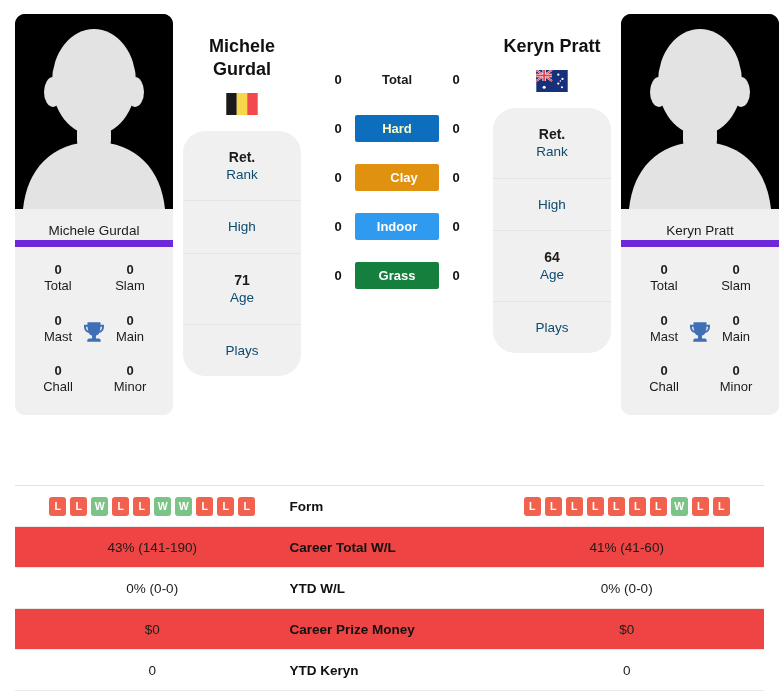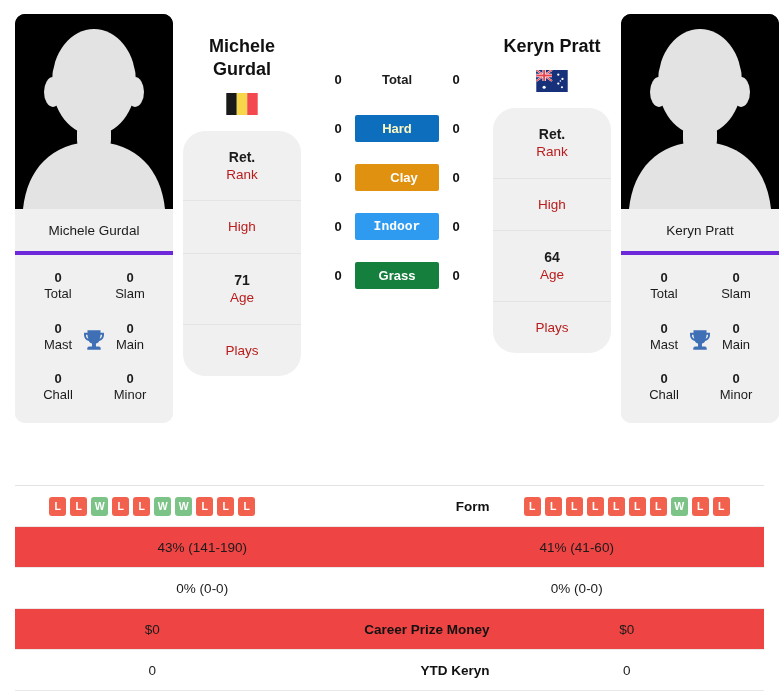--- a/index.html
+++ b/index.html
@@ -36,23 +36,23 @@
     background: #000000;
     position: relative;
     overflow: hidden;
   }
   .photo svg { display: block; width: 100%; height: 100%; }
 
   .photo-name {
     text-align: center;
     font-size: 13.5px;
     color: #1b1b1b;
-    padding: 14px 4px 13px 4px;
+    padding: 14px 4px 2px 4px;
     background: #f0f0f0;
-    border-bottom: 4px solid #6d28d9;
+    border-bottom: 7px solid #6d28d9;
   }
 
   .titles-grid {
     position: relative;
     padding: 6px 0 10px 0;
     background: #f0f0f0;
   }
   .titles-row {
     display: flex;
     justify-content: space-between;
@@ -107,21 +107,21 @@
   .rank-cell {
     text-align: center;
     padding: 17px 4px;
     border-bottom: 1px solid #e4e4e4;
   }
   .rank-cell:last-child { border-bottom: none; }
   .rank-cell .rv {
     font-size: 14px; font-weight: bold; color: #1b1b1b; line-height: 1.3;
   }
   .rank-cell .rl {
-    font-size: 13.5px; color: #b91c1c; line-height: 1.3;
+    font-size: 13.5px; color: #0c4a6e; line-height: 1.3;
   }
 
   
   .surface-col {
     flex: 1 1 auto;
     display: flex;
     flex-direction: column;
     align-items: center;
     padding-top: 52px;
   }
@@ -167,21 +167,21 @@
     flex: 1 1 0;
     text-align: center;
     font-size: 13.5px;
     color: #1b1b1b;
     display: flex;
     align-items: center;
     justify-content: center;
   }
   .tmid {
     flex: 0 0 200px;
-    text-align: right;
+    text-align: left;
     font-size: 13.5px;
     font-weight: bold;
     color: #111;
   }
   .forms { display: flex; gap: 4px; }
   .fbadge {
     width: 17px; height: 19px;
     border-radius: 3px;
     color: #ffffff;
     font-size: 10.5px;
@@ -298,21 +298,21 @@
         <div class="sbadge" id="b-hard" style="background: rgb(13, 110, 189); color: #fef9c3;">Hard</div>
         <div class="sscore">0</div>
       </div>
       <div class="srow">
         <div class="sscore">0</div>
         <div class="sbadge" id="b-clay" style="background: rgb(224, 145, 15); color: rgb(255, 255, 255); padding-left: 14px;">Clay</div>
         <div class="sscore">0</div>
       </div>
       <div class="srow">
         <div class="sscore">0</div>
-        <div class="sbadge" id="b-indoor" style="background: rgb(47, 155, 240); color: rgb(255, 255, 255); font-family: Liberation Mono, monospace;">Indoor</div>
+        <div class="sbadge" id="b-indoor" style="background: rgb(47, 155, 240); color: rgb(255, 255, 255);">Indoor</div>
         <div class="sscore">0</div>
       </div>
       <div class="srow">
         <div class="sscore">0</div>
         <div class="sbadge" id="b-grass" style="background: #15803d; color: rgb(255, 255, 255);">Grass</div>
         <div class="sscore">0</div>
       </div>
     </div>
 
     <div class="mid-col">
@@ -445,25 +445,27 @@
             <div class="fbadge l">L</div>
             <div class="fbadge w">W</div>
             <div class="fbadge l">L</div>
             <div class="fbadge l">L</div>
           </div>
       </div>
     </div>
 
     <div class="trow alt">
       <div class="tleft">43% (141-190)</div>
+      <div class="tmid">Career Total W/L</div>
       <div class="tright">41% (41-60)</div>
     </div>
 
     <div class="trow">
       <div class="tleft">0% (0-0)</div>
+      <div class="tmid">YTD W/L</div>
       <div class="tright">0% (0-0)</div>
     </div>
 
     <div class="trow alt">
       <div class="tleft">$0</div>
       <div class="tmid">Career Prize Money</div>
       <div class="tright">$0</div>
     </div>
 
     <div class="trow">

